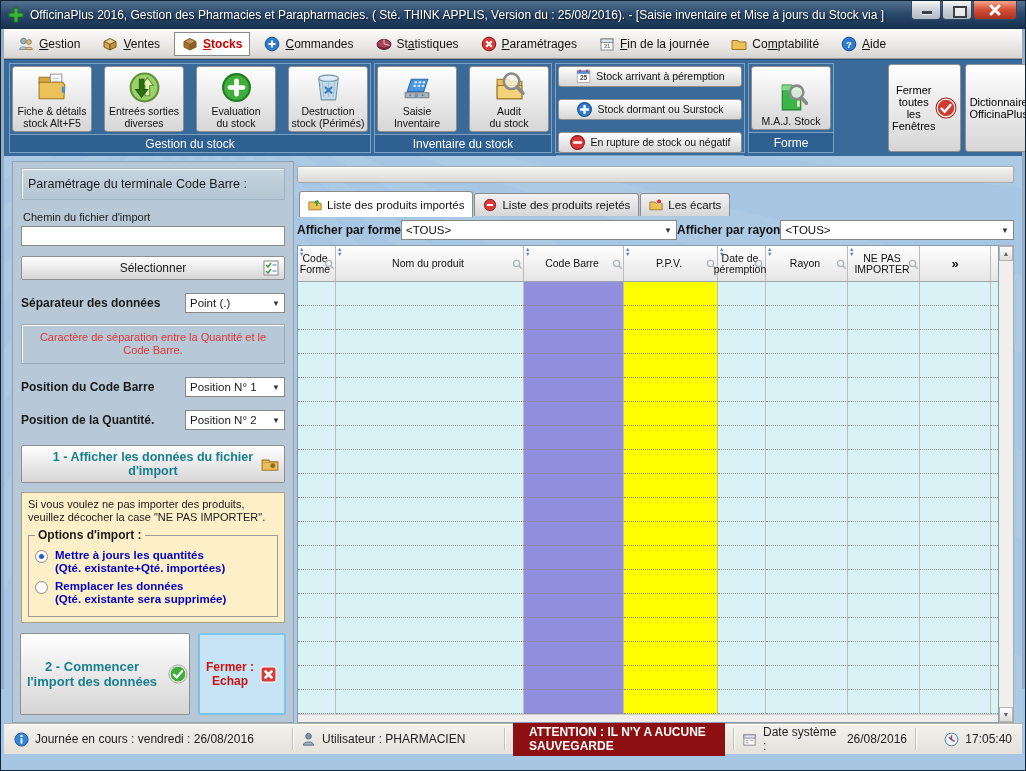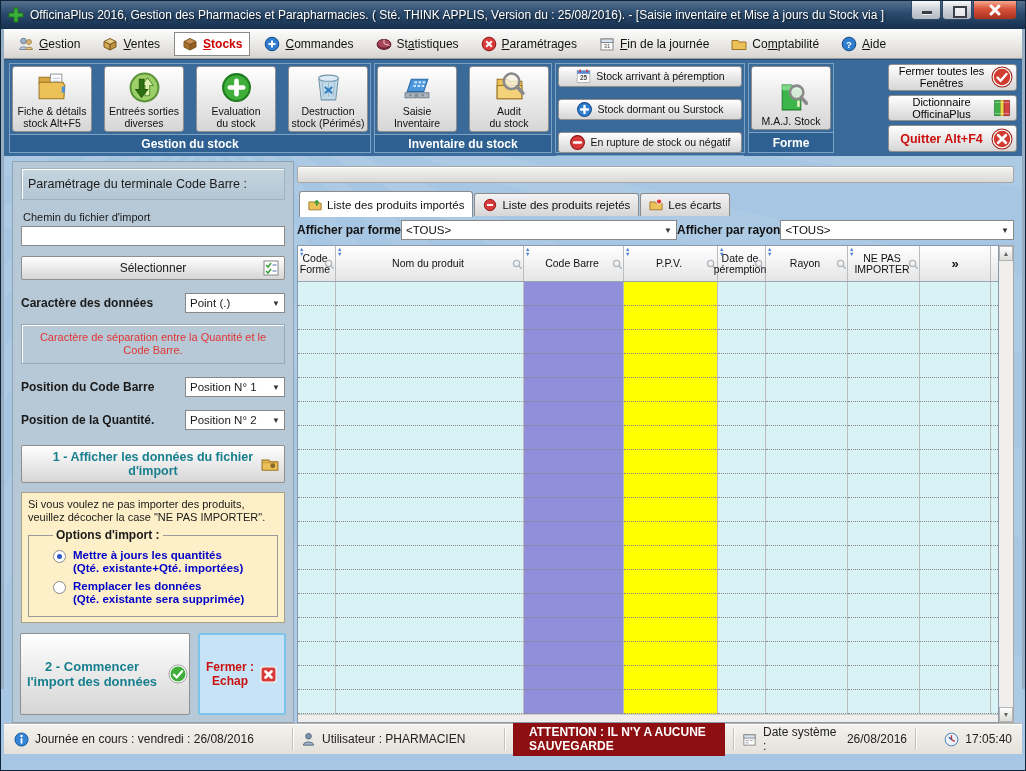--- a/index.html
+++ b/index.html
@@ -23,25 +23,25 @@
   .menubar{height:30px;flex:none;background:linear-gradient(#fcfcfc,#e7e5e2 65%,#d7d4d0);border-bottom:1px solid #9b9b9b;display:flex;align-items:center;padding:0 6px;gap:6px}
   .menu-item{display:flex;align-items:center;gap:5px;padding:3px 7px;font-size:12px;color:#111;cursor:default;border:1px solid transparent}
   .menu-item.selected{background:#fff;border:1px solid #8a8a8a;color:#cc0000;font-weight:bold}
   .menu-item .icon{width:16px;height:16px}
   
   .toolbar{height:97px;flex:none;background:#3a6a99;border-top:1px solid #24517c;display:flex;gap:3px;padding:3px 5px}
   .tb-group{border:1px solid #7aa2c6;display:flex;flex-direction:column}
   .tb-btns{flex:1;display:flex;gap:12px;padding:2px}
   .tb-btn{width:80px;background:linear-gradient(#ffffff,#ececec 45%,#d6d6d6);border:1px solid #8f8f8f;border-radius:3px;display:flex;flex-direction:column;align-items:center;justify-content:flex-end;padding:3px 1px 2px;font-size:10.5px;line-height:11.5px;text-align:center;white-space:pre-line;color:#111;cursor:default}
   .tb-btn .icon{width:33px;height:33px;margin:1px 0 2px}
-  .tb-caption{height:20px;background:#2e6191;border-top:1px solid #7aa2c6;color:#fff;font-weight:bold;font-size:12px;display:flex;align-items:center;justify-content:center}
+  .tb-caption{height:20px;background:#2e6191;border-top:1px solid #7aa2c6;color:#fff;font-weight:normal;font-size:12px;display:flex;align-items:center;justify-content:center}
   .tb-group.stacked .tb-btns{flex-direction:column}
   .tb-group.stacked .tb-btn{flex-direction:row;width:184px;flex:1;padding:1px 4px;gap:4px;align-items:center;justify-content:center;white-space:nowrap;font-size:10.5px}
   .tb-group.stacked .tb-btn .icon{width:17px;height:17px;margin:0;flex:none}
-  .rt-btns{margin-left:auto;width:129px;display:flex;flex-direction:column;gap:4px;padding:1px 0}
+  .rt-btns{margin-left:auto;width:129px;display:flex;flex-direction:row;gap:4px;padding:1px 0}
   .rt-btn{flex:1;background:linear-gradient(#ffffff,#ececec 45%,#d6d6d6);border:1px solid #8f8f8f;border-radius:3px;display:flex;align-items:center;padding:0 3px;font-size:11px;line-height:12px;white-space:pre-line;cursor:default}
   .rt-btn .rt-label{flex:1;text-align:center}
   .rt-btn .icon{width:22px;height:22px;flex:none}
   .rt-btn.danger .rt-label{color:#cc1111;font-weight:bold;font-size:12.5px}
   
   .content{flex:1;display:flex;padding:5px 8px 0;position:relative;background:#a7c6e3;background-image:repeating-conic-gradient(from -18deg at 20% -12%,rgba(255,255,255,.07) 0 5deg,rgba(255,255,255,0) 5deg 11deg)}
   
   .left-panel{width:282px;flex:none;background:#b7c9d6;border:1px solid #8ea4b4;padding:6px 8px;position:relative;font-size:12px;color:#1a1a1a}
   .lp-header{border:1px solid #9fb2c0;box-shadow:inset 1px 1px 0 #fff;background:linear-gradient(#c6d5e0,#b3c6d3);padding:8px 6px;font-size:12.5px}
   .lp-label{font-size:11px;margin:11px 2px 3px}
@@ -51,21 +51,21 @@
   .sel-btn .icon{position:absolute;right:5px;width:16px;height:16px}
   .lp-row{display:flex;align-items:center;justify-content:space-between;margin-top:13px}
   .lp-bold{font-weight:bold;font-size:12px}
   .select{background:#fff;border:1px solid #888;height:20px;display:flex;align-items:center;justify-content:space-between;padding:0 4px;font-size:11.5px;font-weight:normal;cursor:default}
   .select .sel-arrow{font-size:8px;color:#333;margin-left:4px}
   .select.small{width:100px;flex:none}
   .lp-redbox{margin-top:11px;border:1px solid #98a8b4;box-shadow:inset 1px 1px 0 #fff;padding:6px 4px;text-align:center;color:#e03535;font-size:11px;line-height:13px}
   .afficher{margin-top:15px;min-height:34px;display:flex;align-items:center;justify-content:center;position:relative;padding:4px 24px;text-align:center;color:#177f8e;font-weight:bold;font-size:12.5px;line-height:14px}
   .afficher .icon{position:absolute;right:5px;width:18px;height:18px}
   .lp-yellow{margin-top:9px;background:#fdf0c8;border:1px solid #a8a088;padding:5px 6px;font-size:11px;line-height:13px}
-  .yl-fieldset{border:1px solid #9a9a9a;margin-top:5px;padding:2px 24px 5px}
+  .yl-fieldset{border:1px solid #9a9a9a;margin-top:5px;padding:2px 6px 5px}
   .yl-fieldset legend{font-weight:bold;font-size:12px;padding:0 3px}
   .radio-row{display:flex;gap:7px;margin:5px 0;color:#0000c8;font-weight:bold;font-size:11.5px;line-height:13px;cursor:default}
   .radio{width:13px;height:13px;border-radius:50%;background:#fff;border:1px solid #8a8a8a;position:relative;flex:none;margin-top:1px}
   .radio.checked::after{content:'';position:absolute;inset:3px;border-radius:50%;background:#2a58c8}
   .yl-checkbox{margin-top:8px;border:1px solid #9a9a9a;padding:5px 6px;display:flex;gap:9px;align-items:center;font-weight:bold;font-size:12px;color:#111;cursor:default}
   .checkbox{width:13px;height:13px;background:#fff;border:1px solid #777;flex:none}
   .lp-bottom{position:absolute;left:7px;right:7px;bottom:7px;height:82px;display:flex;gap:8px}
   .commencer{flex:1;display:flex;align-items:center;justify-content:center;gap:6px;color:#177f8e;font-weight:bold;font-size:13px;text-align:center;line-height:15px}
   .commencer .icon{width:20px;height:20px;flex:none}
   .fermer{width:88px;background:#c7e4f6;border:2px solid #7cc4ec;border-radius:2px;display:flex;align-items:center;justify-content:center;gap:5px;color:#cc1111;font-weight:bold;font-size:12px;line-height:14px;white-space:pre-line;text-align:center;cursor:default}
@@ -352,21 +352,21 @@
           <span>Sélectionner</span>
           <span class="icon">
               <svg viewBox="0 0 16 16" width="100%" height="100%">
                 <rect x="1" y="1" width="14" height="14" fill="#fff" stroke="#888"></rect>
                 <path d="M3 5l2 2 3-4M3 11l2 2 3-4" stroke="#3a9e3a" stroke-width="1.5" fill="none"></path>
                 <path d="M9.5 5h4M9.5 11h4" stroke="#4a77b0"></path>
               </svg>
             </span>
         </div>
         <div class="lp-row">
-          <span class="lp-bold">Caractère des données</span>
+          <span class="lp-bold">Séparateur des données</span>
           <div class="select small">
             <span>Point (.)</span>
             <span class="sel-arrow">▼</span>
           </div>
         </div>
         <div class="lp-redbox">Caractère de séparation entre la Quantité et le Code Barre.</div>
         <div class="lp-row">
           <span class="lp-bold">Position du Code Barre</span>
           <div class="select small">
             <span>Position N° 1</span>

